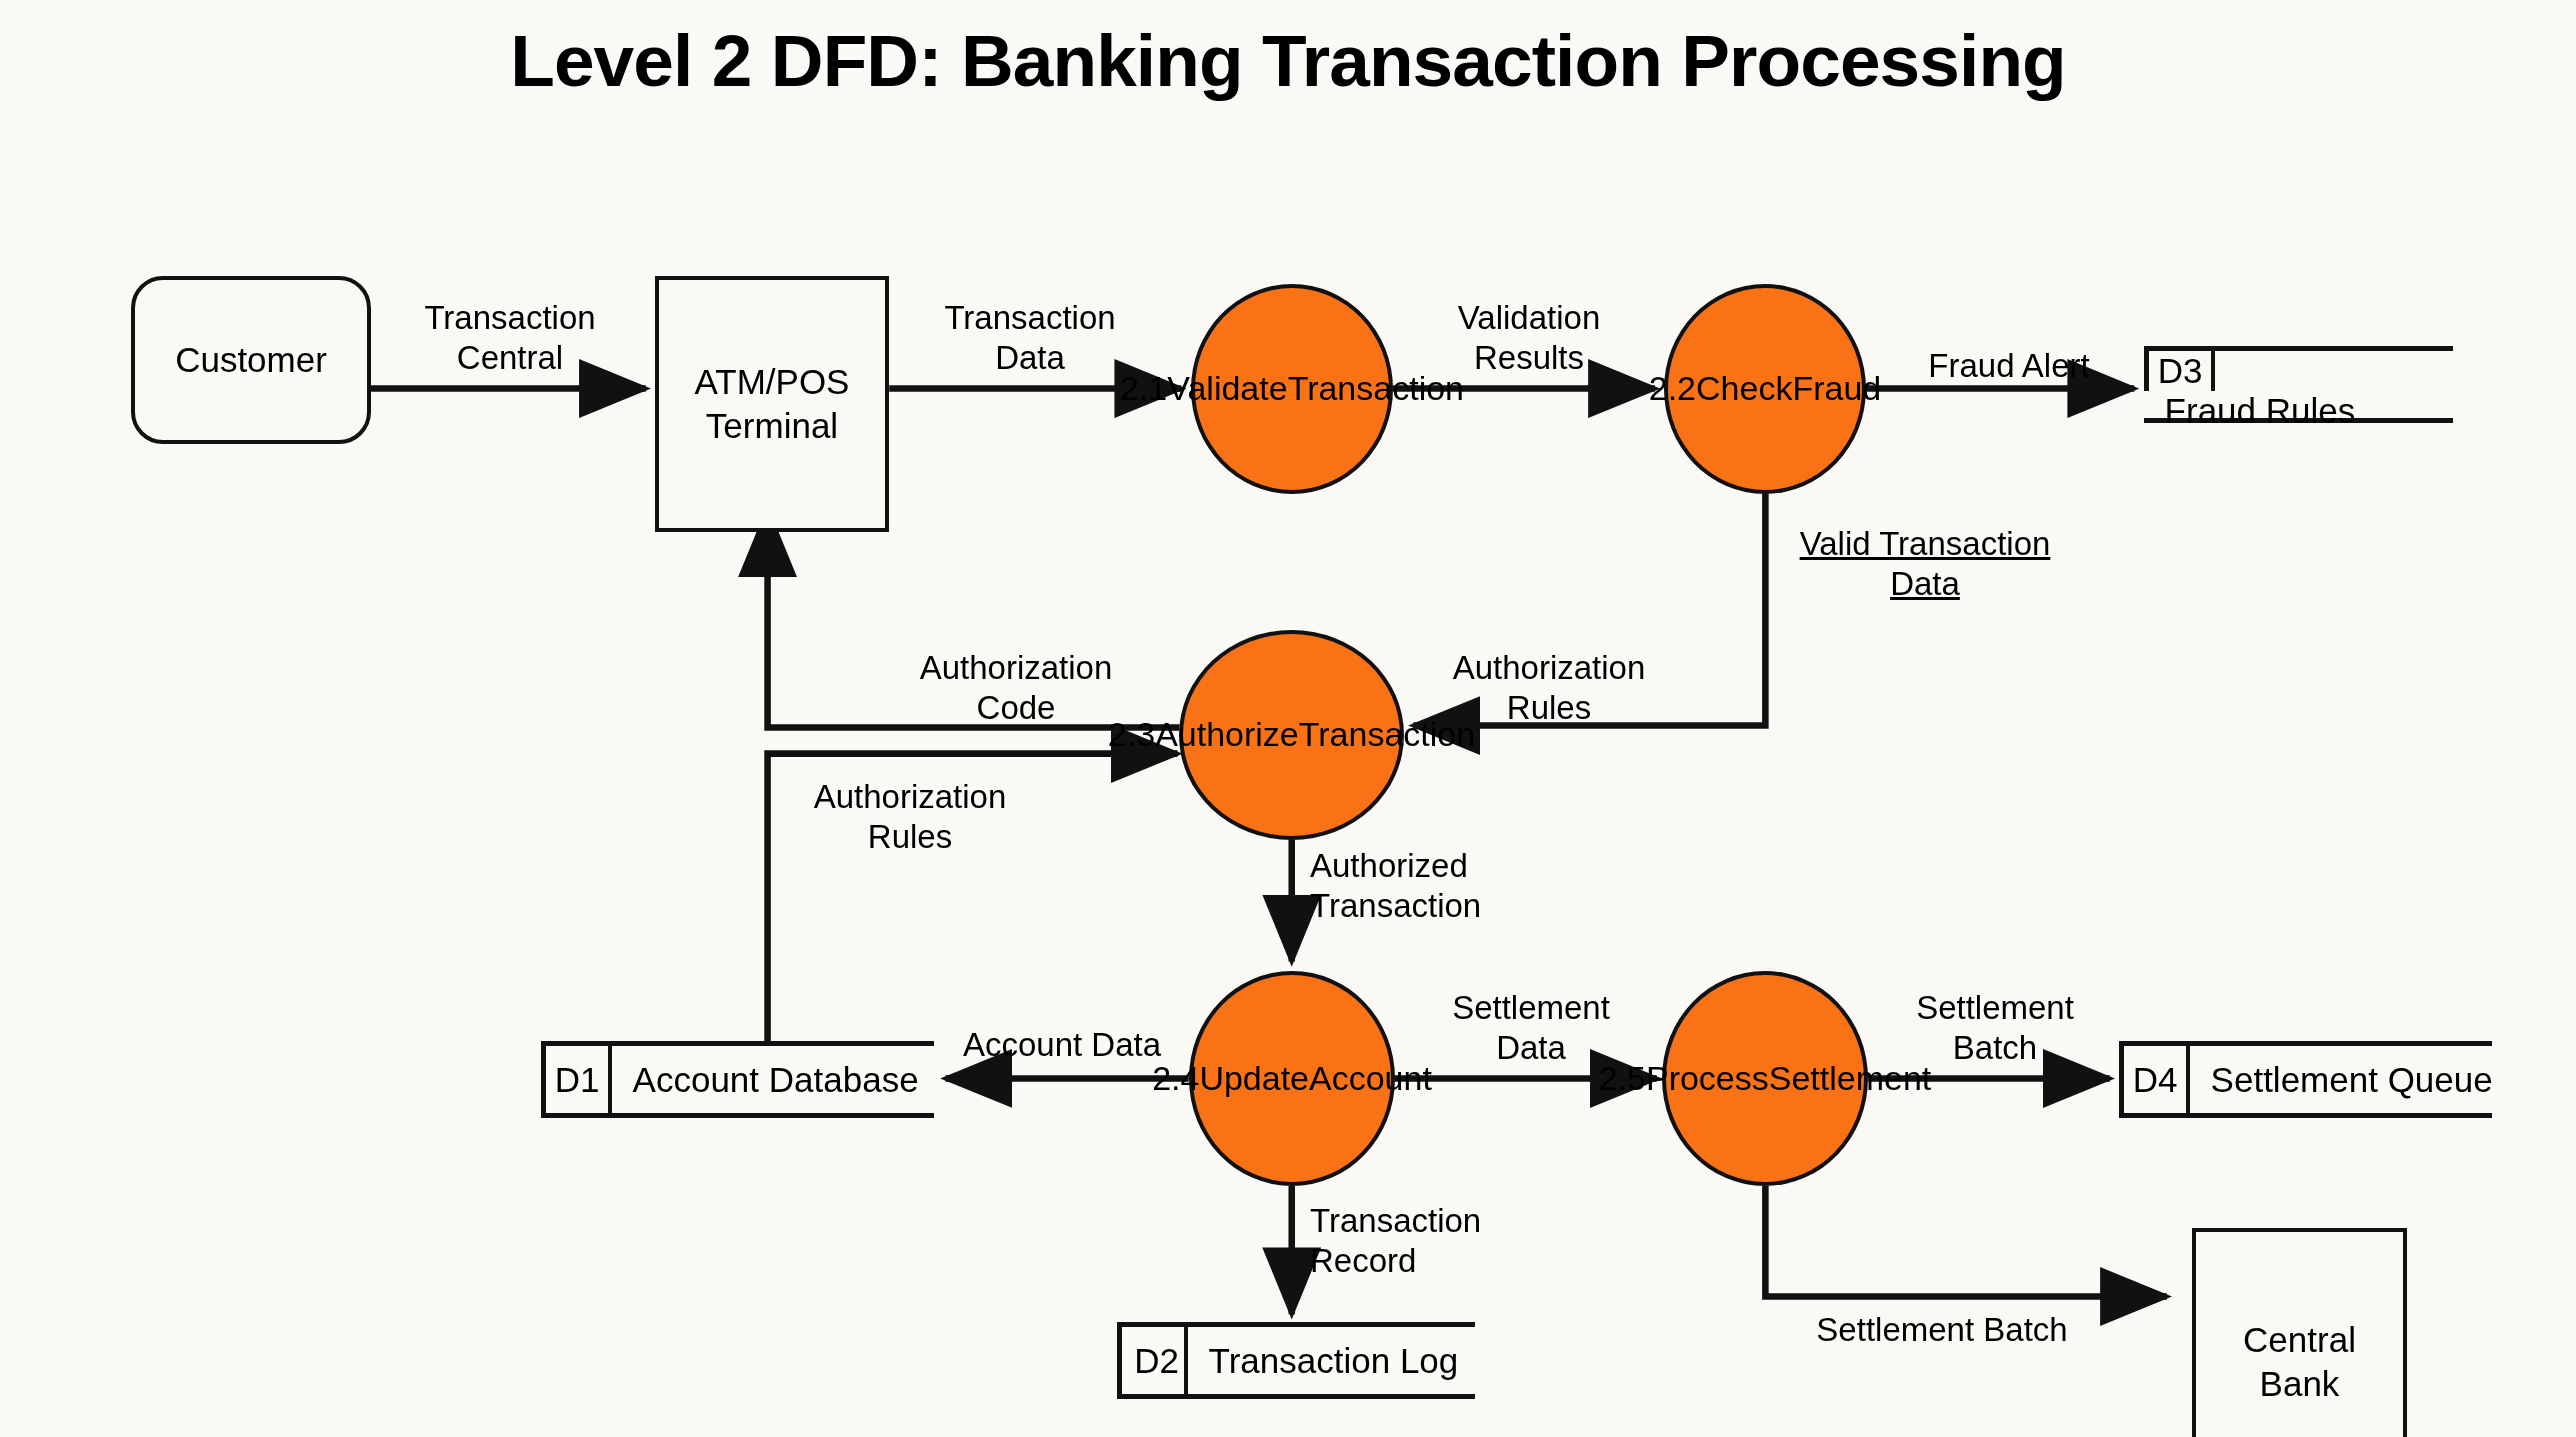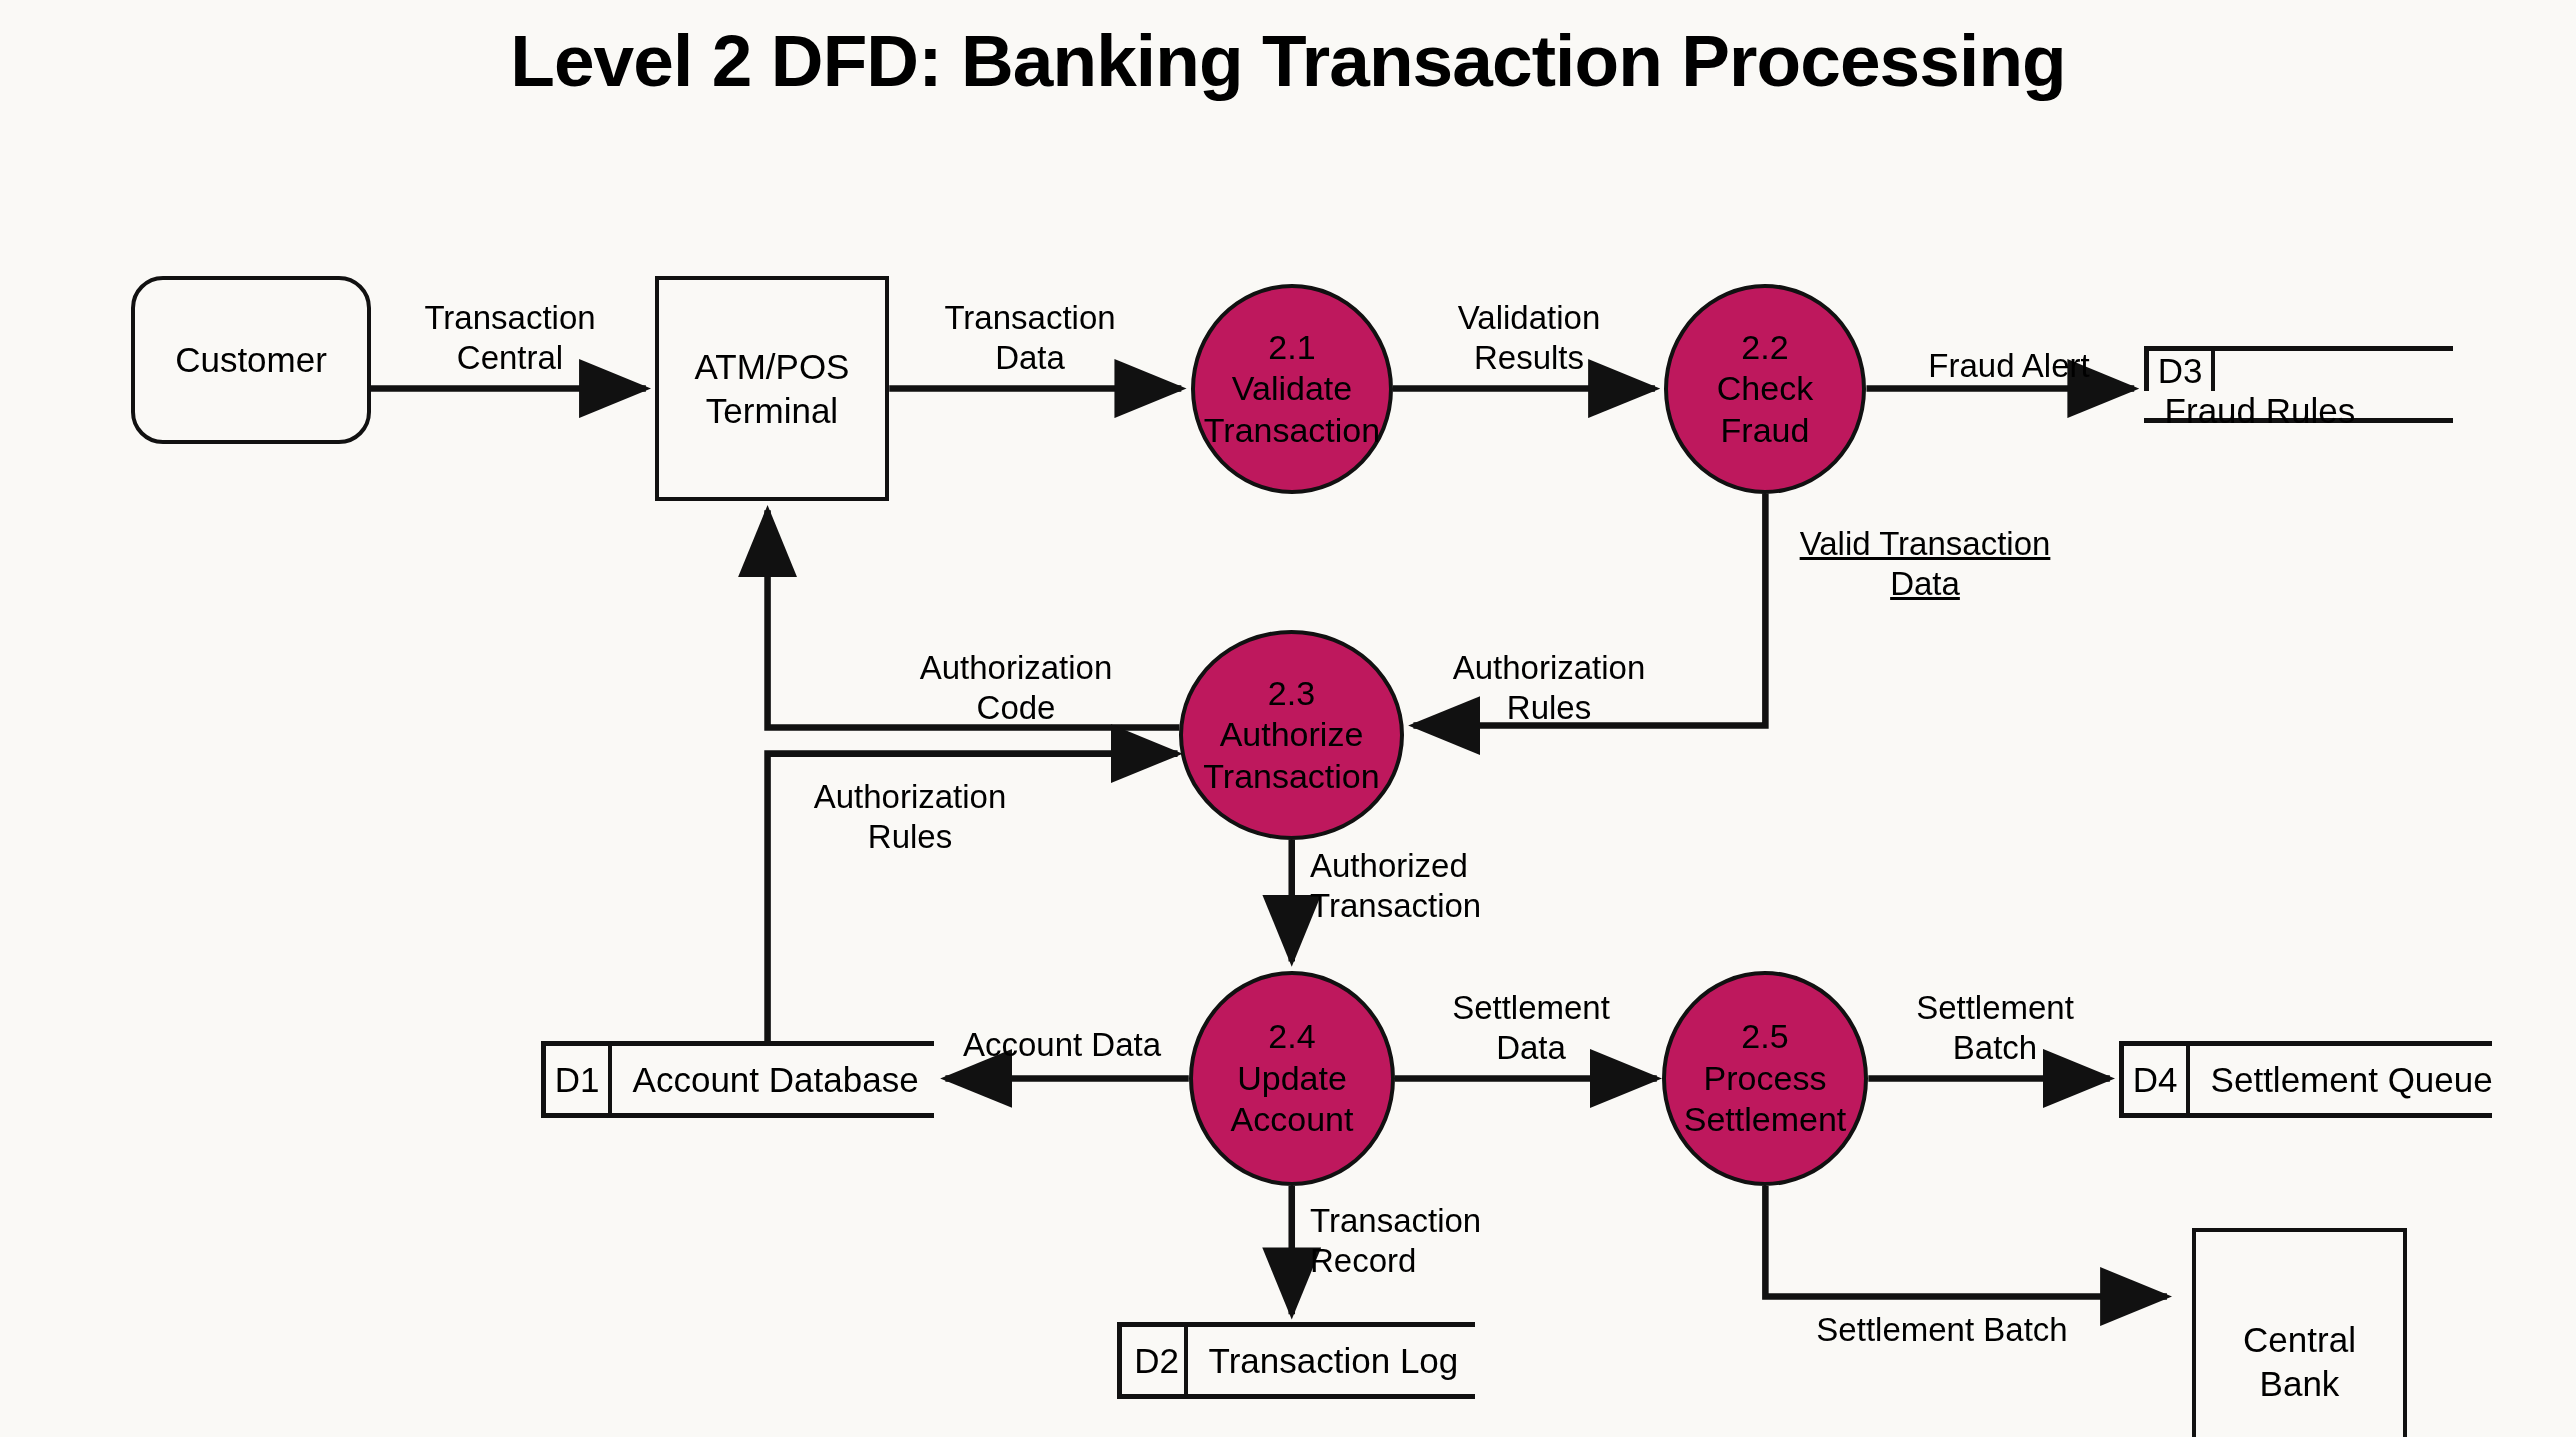--- a/index.html
+++ b/index.html
@@ -48,24 +48,24 @@
     text-align: center;
     font-size: 35px;
     line-height: 1.25;
     color: #000;
   }
   
   .process {
     position: absolute;
     border: 4.7px solid #111;
     border-radius: 50%;
-    background: #be185d;
-    box-sizing: border-box;
-    display: flex;
-    flex-direction: column;
+    background: #f97316;
+    box-sizing: border-box;
+    display: flex;
+    flex-direction: row;
     align-items: center;
     justify-content: center;
     text-align: center;
     font-size: 34px;
     line-height: 1.22;
     color: #000;
   }
   .process .pid { display: block; }
   .process .pname { display: block; }
   
@@ -148,21 +148,21 @@
       <line x1="1380" y1="1267" x2="1380" y2="1404" marker-end="url(#ah)"></line>
 
       <path d="M1886,1267 L1886,1385 L2315,1385" marker-end="url(#ah)"></path>
     </g>
   </svg>
 
   <div class="entity" style="left:131px; top:276px; width:240px; height:168px;border-radius:32px;">
     <span>Customer</span>
   </div>
 
-  <div class="entity" style="left:655px; top:276px; width:234px; height:225px;">
+  <div class="entity" style="left:655px; top:276px; width:234px; height:256px;">
     <span>
       <span>ATM/POS</span><br>
       <span>Terminal</span>
     </span>
   </div>
 
   <div class="entity" style="left:2176px; top:1228px; width:215px; height:267px;margin-left:16px;">
     <span>
       <span>Central</span><br>
       <span>Bank</span>

